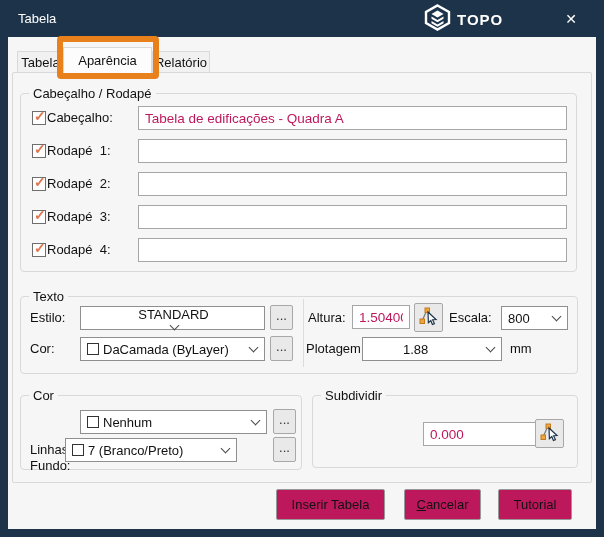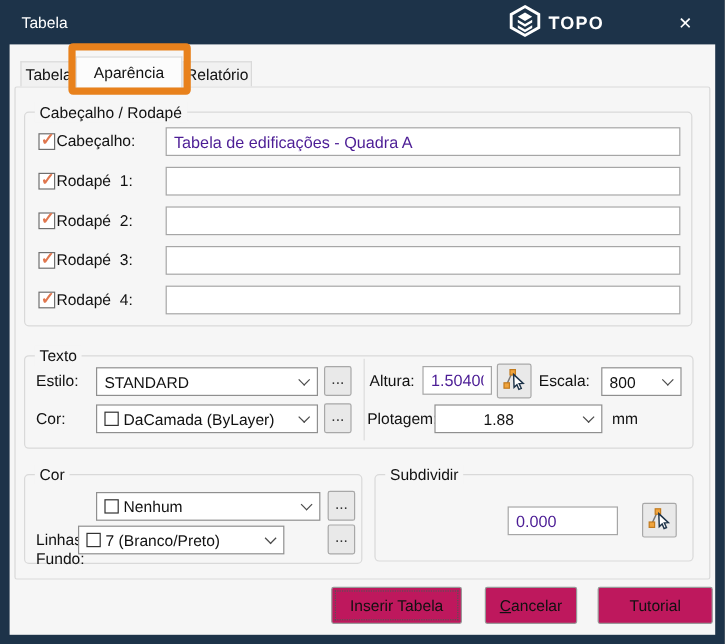--- a/index.html
+++ b/index.html
@@ -33,38 +33,38 @@
   .g-header { left:20px; top:93px; width:557px; height:179px; }
   .g-texto  { left:20px; top:296px; width:558px; height:78px; }
   .g-cor    { left:20px; top:395px; width:282px; height:75px; }
   .g-sub    { left:312px; top:395px; width:266px; height:73px; }
   
   .abs { position:absolute; z-index:5; }
   .field-label { line-height:24px; white-space:pre; }
   .checkbox { width:14px; height:14px; background:#fff; border:1px solid #6e6e6e; }
   .checkbox span { position:absolute; left:1px; top:-4px; font-size:14px; font-weight:bold; color:#e0764e; line-height:16px; }
   .text-input { height:24px; background:#fff; border:1px solid #a6a6a6; font-family:inherit; font-size:13.5px;
-    padding:0 6px; color:#4c1d95; outline:none; }
+    padding:0 6px; color:#be185d; outline:none; }
   .dropdown { height:24px; background:#fff; border:1px solid #8f8f8f; display:flex; align-items:center;
     padding:0 4px 0 6px; cursor:default; }
   .dd-text { flex:1; overflow:hidden; white-space:nowrap; }
   .chev { width:7px; height:7px; border-right:1.4px solid #4a4a4a; border-bottom:1.4px solid #4a4a4a;
     transform:rotate(45deg); margin:-4px 3px 0 4px; flex:none; }
   .swatch { width:12px; height:12px; border:1px solid #333; background:#fff; margin-right:4px; flex:none; }
   .ellipsis-btn { width:23px; height:25px; background:#e9e9e9; border:1px solid #a8a8a8; border-radius:2px;
     text-align:center; line-height:19px; font-size:13px; color:#333; cursor:default; }
   .pick-btn { width:29px; height:29px; background:#e9e9e9; border:1px solid #a8a8a8; border-radius:2px;
     display:flex; align-items:center; justify-content:center; cursor:default; }
   .vsep { left:303px; top:299px; width:1px; height:68px; background:#dcdcdc; }
   
   .btn { top:489px; height:31px; background:#be185d; border:1px solid #989898; border-radius:2px;
     display:flex; align-items:center; justify-content:center; font-size:13px; color:#111; cursor:default; }
   .btn-insert { left:276px; width:109px; outline:1px dotted #555; outline-offset:-4px; }
   .btn-cancel { left:404px; width:77px; }
-  .btn-tutorial { left:498px; width:96px;text-align:center; }
+  .btn-tutorial { left:498px; width:74px;text-align:center; }
   .mnemonic { text-decoration:underline; }
 </style>
 </head>
 <body>
 
 <div class="window">
 
   <div class="titlebar-title">Tabela</div>
   <div class="brand">
     <span>
@@ -128,21 +128,21 @@
     </div>
   <div class="abs field-label" style="left:47px;top:238px;">Rodapé  4:</div>
   <input class="abs text-input" style="left: 138px; top: 238px; width: 429px;" value="">
 
   <div class="group g-texto">
     <span class="legend">Texto</span>
   </div>
   <div class="abs vsep"></div>
 
   <div class="abs field-label" style="left:30px;top:306px;">Estilo:</div>
-  <div class="abs dropdown" style="left:80px;top:306px;width:185px;">
+  <div class="abs dropdown" style="left:80px;top:306px;width:185px;flex-direction:column;">
     <span class="dd-text">STANDARD</span>
     <span class="chev"></span>
   </div>
   <div class="abs ellipsis-btn" style="left:270px;top:305px;"><span>...</span></div>
 
   <div class="abs field-label" style="left:308px;top:306px;">Altura:</div>
   <input class="abs text-input" style="left: 352px; top: 305px; width: 58px;" value="1.50400">
   <div class="abs pick-btn" style="left:414px;top:303px;">
     <span>
       <svg width="20" height="20" viewBox="0 0 20 20">
@@ -190,21 +190,21 @@
   <div class="abs dropdown" style="left:65px;top:438px;width:172px;">
     <span class="swatch"></span>
     <span class="dd-text">7 (Branco/Preto)</span>
     <span class="chev"></span>
   </div>
   <div class="abs ellipsis-btn" style="left:273px;top:437px;"><span>...</span></div>
 
   <div class="group g-sub">
     <span class="legend">Subdividir</span>
   </div>
-  <input class="abs text-input" style="left: 423px; top: 422px; width: 92px;" value="0.000">
+  <input class="abs text-input" style="left: 423px; top: 422px; width: 121px;" value="0.000">
   <div class="abs pick-btn" style="left:535px;top:419px;">
     <span>
       <svg width="20" height="20" viewBox="0 0 20 20">
         <path d="M3 15 L8 4" stroke="#777" stroke-width="1.2" fill="none"></path>
         <rect x="1" y="13" width="4.5" height="4.5" fill="#f0a43c" stroke="#c27b1e"></rect>
         <rect x="6" y="2" width="4.5" height="4.5" fill="#f0a43c" stroke="#c27b1e"></rect>
         <polygon points="9,6 17,13.5 13.6,13.7 15.4,17.6 13.4,18.5 11.8,14.6 9.4,16.8" fill="#fff" stroke="#1d3349" stroke-width="1.2"></polygon>
       </svg>
     </span>
   </div>

